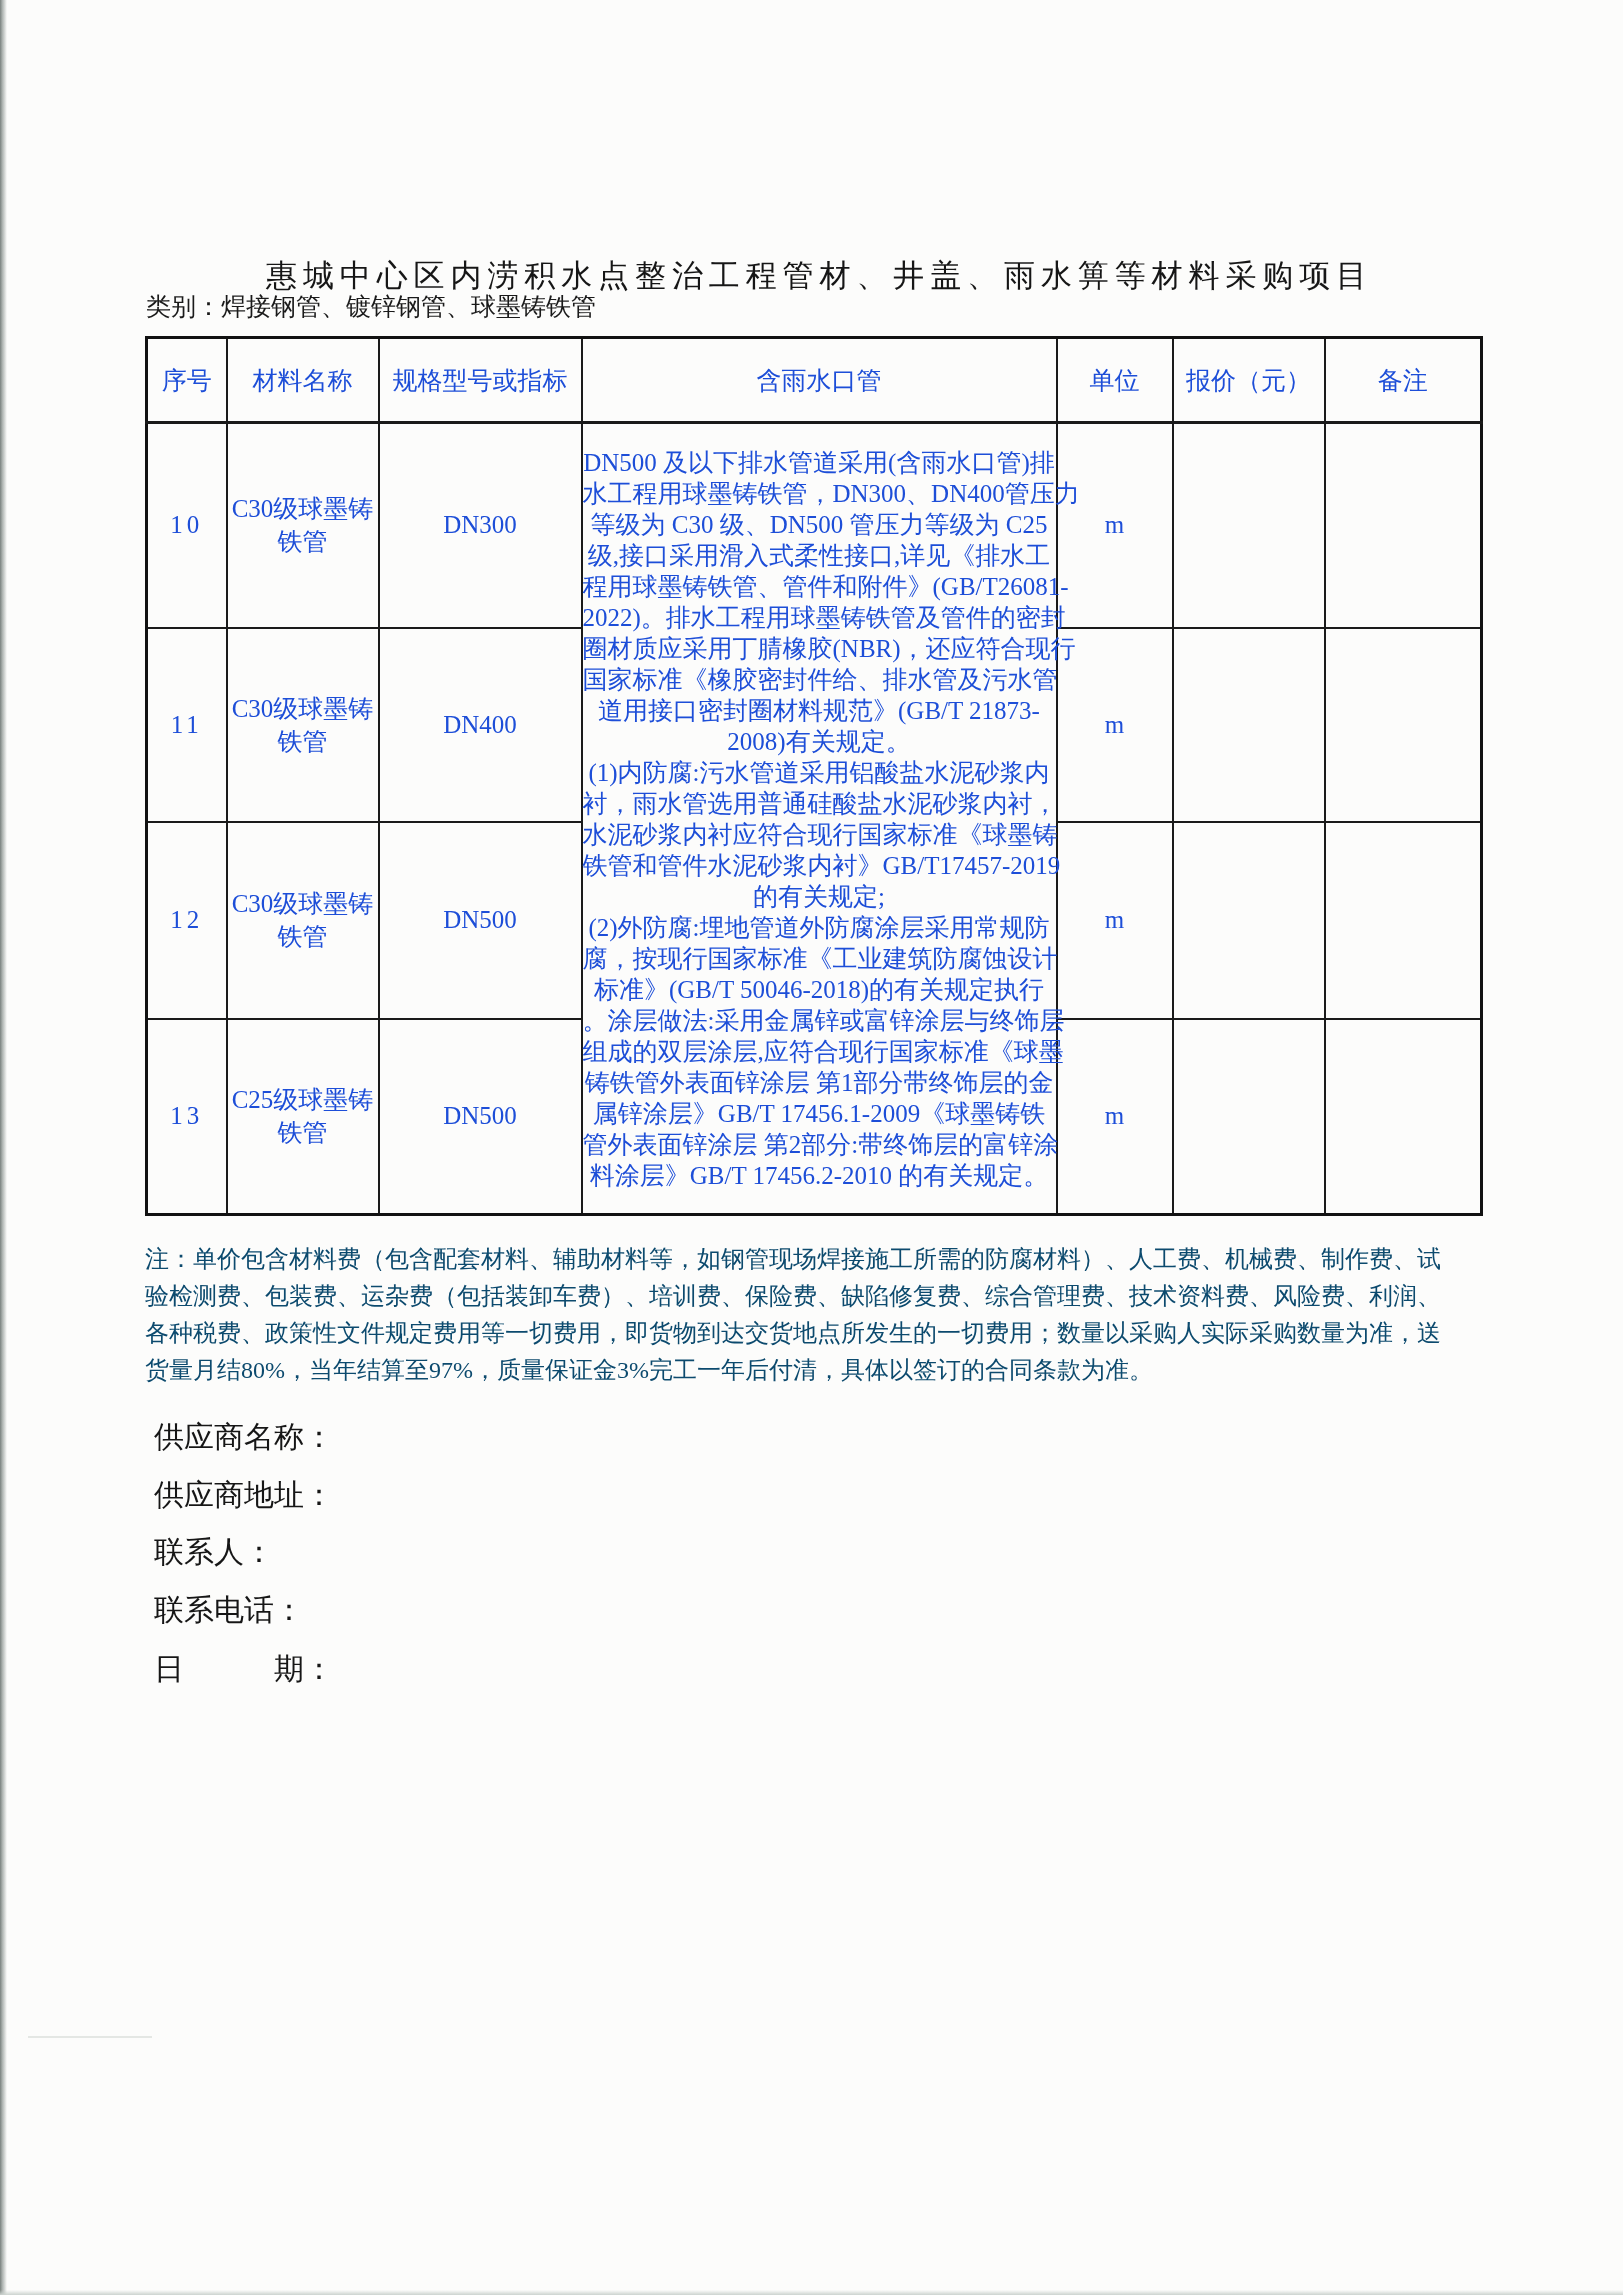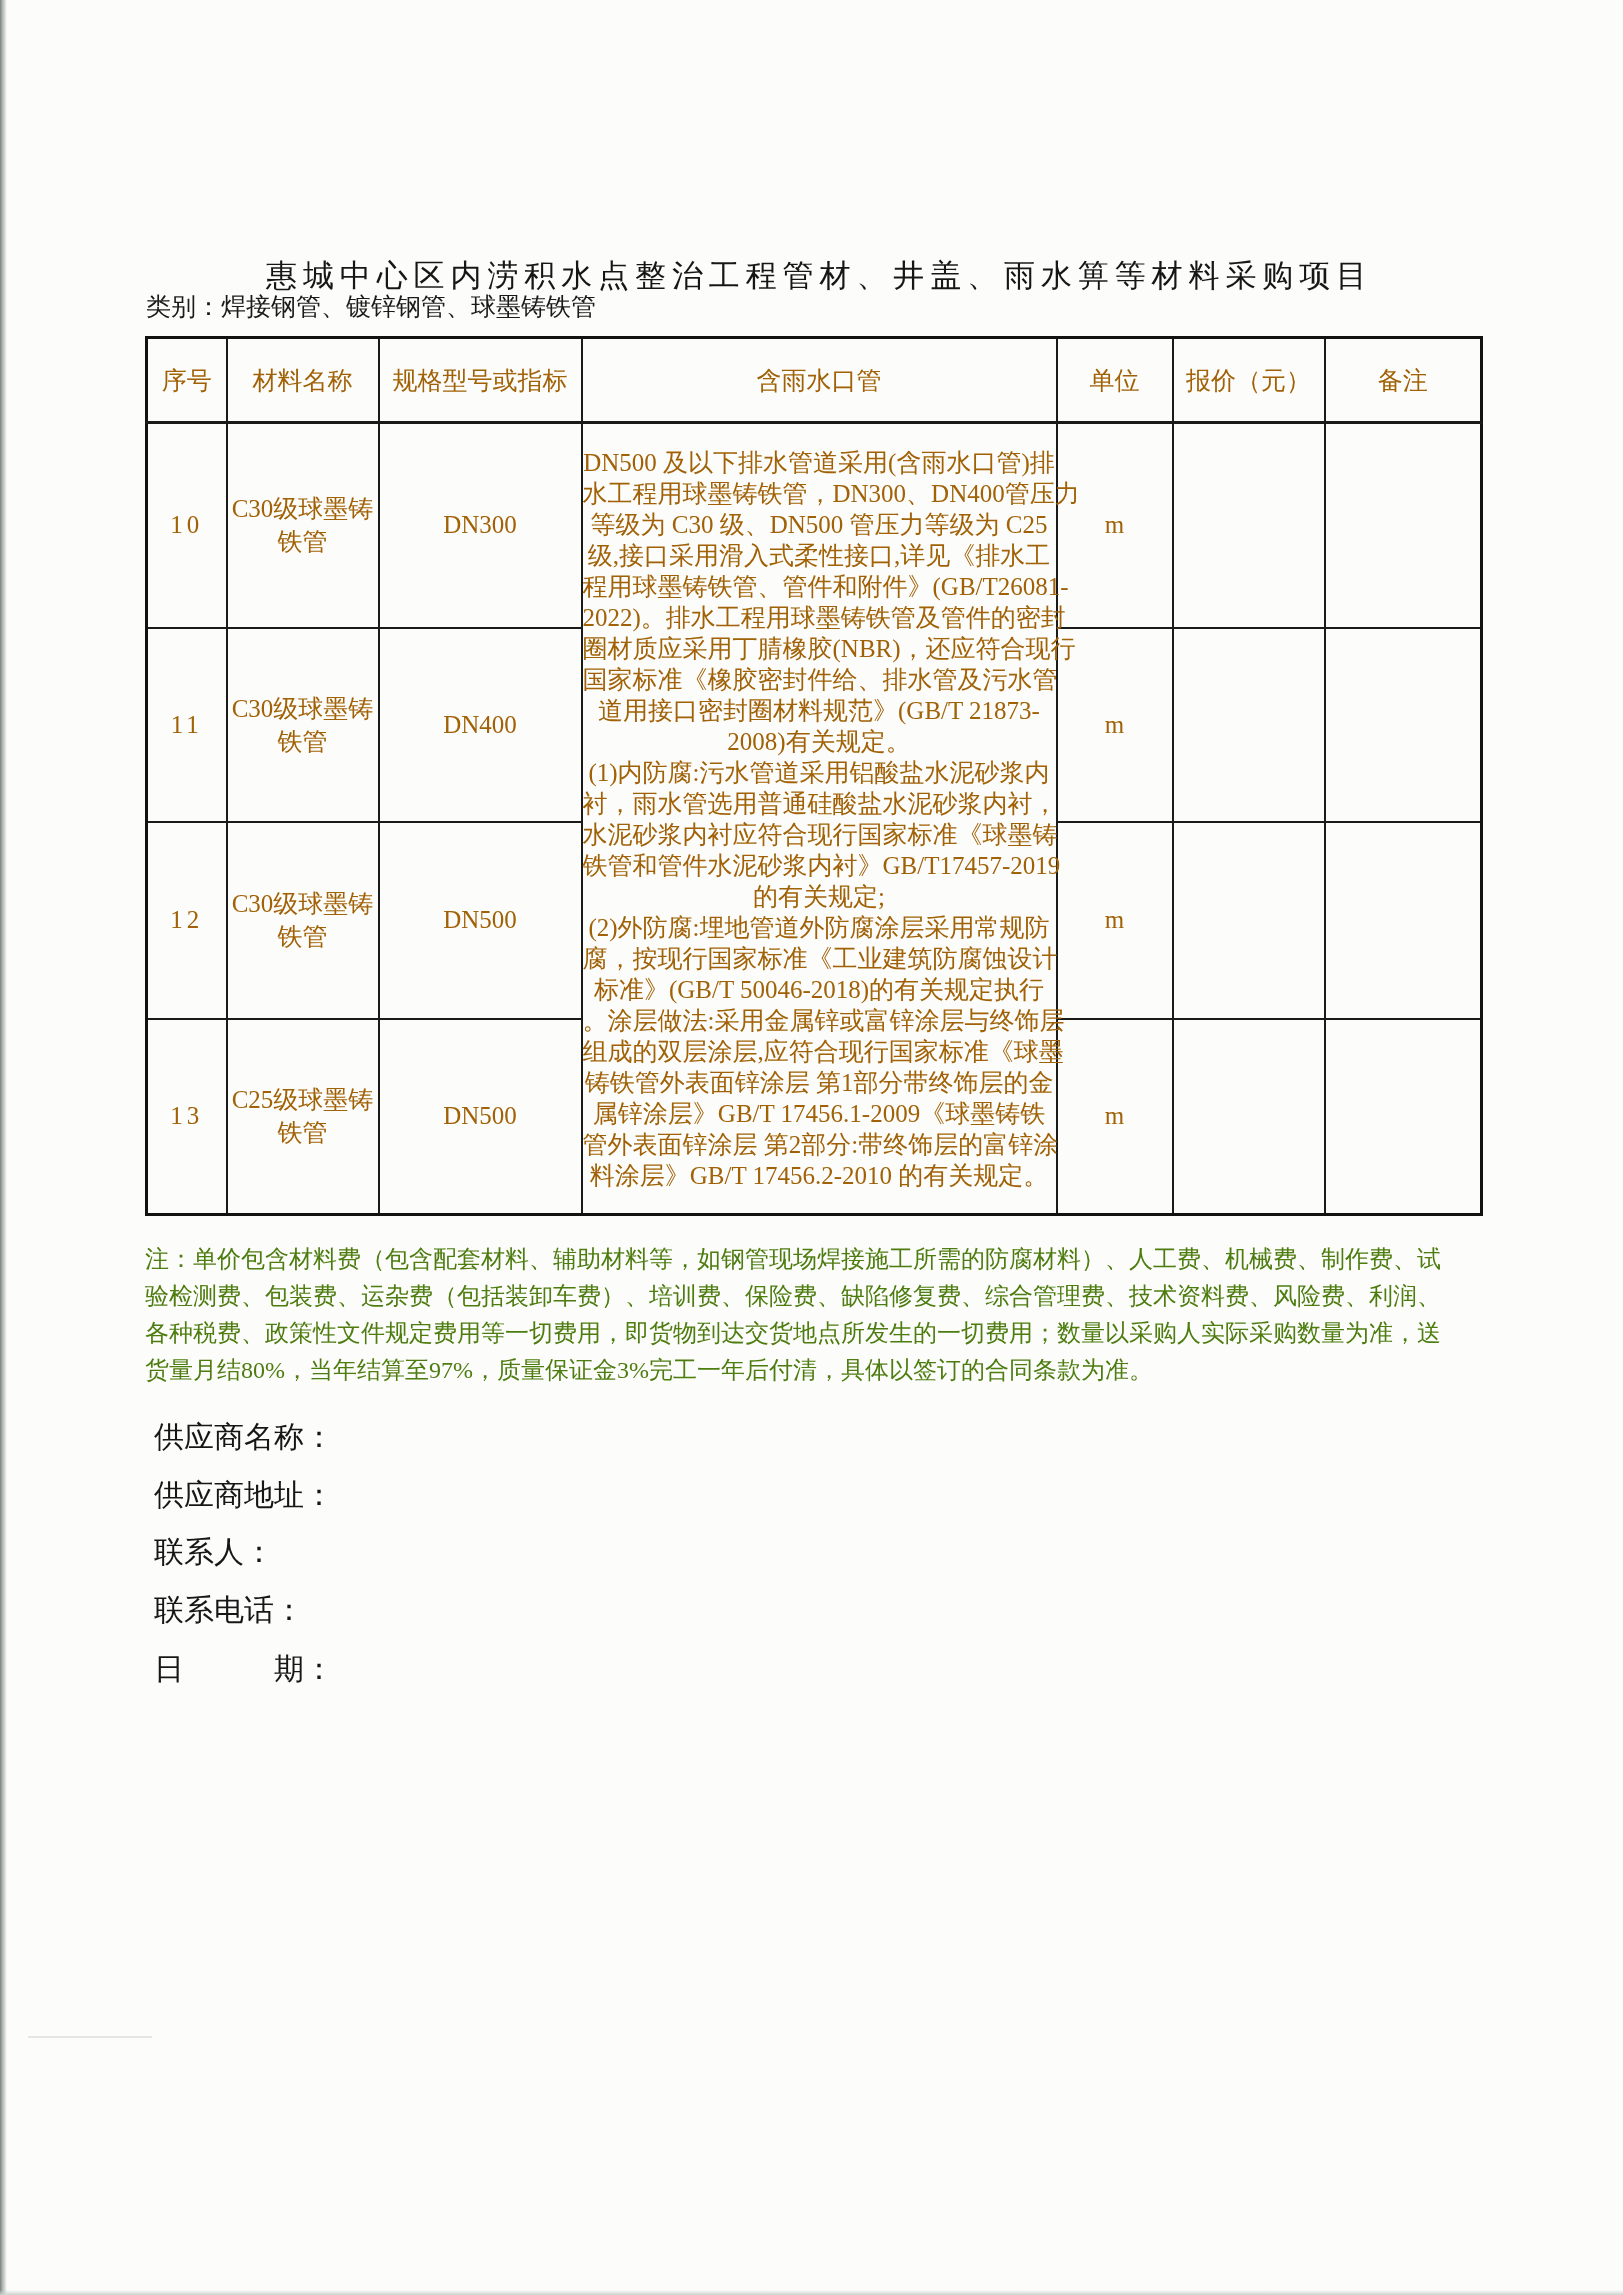--- a/index.html
+++ b/index.html
@@ -33,41 +33,41 @@
   table.quote{
     position:absolute;left:145px;top:336px;
     width:1336px;height:878px;
     border-collapse:collapse;table-layout:fixed;
     background:transparent;
   }
   table.quote td,table.quote th{
     border:2px solid #1a1a1a;
     font-weight:normal;
     text-align:center;vertical-align:middle;
-    font-size:25px;color:#a16207;
+    font-size:25px;color:#1d4ed8;
     padding:0;overflow:visible;
   }
   table.quote{border:3.3px solid #121212;}
   table.quote tr.hdr th{border-bottom-width:3.3px;font-size:25px;}
   table.quote tr.hdr{height:85px;}
   table.quote tr.r0{height:205px;}
   table.quote tr.r1{height:194px;}
   table.quote tr.r2{height:197px;}
   table.quote tr.r3{height:196px;}
   td.seq{letter-spacing:3.9px;}
   td.name{padding:0 5.2px;margin-left:26px;}
   td.tech{
     text-align:left;vertical-align:middle;
     font-size:22px;line-height:31px;
     white-space:pre;padding:0 0 0 6.5px;
   }
   td.unit{font-size:23.6px;}
   .note{
     position:absolute;left:145px;top:1241px;width:1348px;
-    font-size:24px;line-height:37px;white-space:pre;color:#4d7c0f;
+    font-size:24px;line-height:37px;white-space:pre;color:#0c4a6e;
   }
   .field{
     position:absolute;left:154px;
     font-size:30px;line-height:37px;color:#161616;white-space:pre;margin-top:16px;
   }
   .f0{top:1402px;} .f1{top:1460px;} .f2{top:1517px;} .f3{top:1575px;} .f4{top:1634px;}
 </style>
 </head>
 <body>
 

